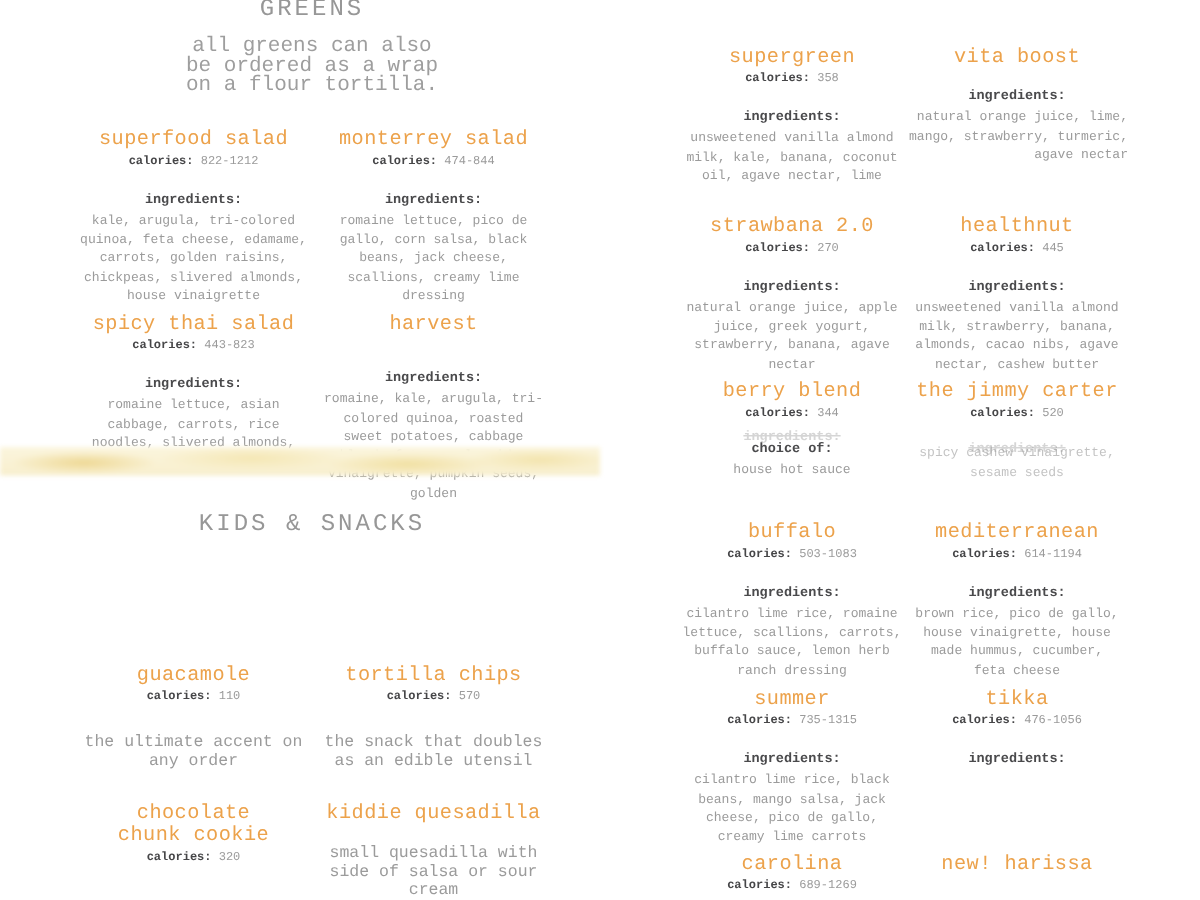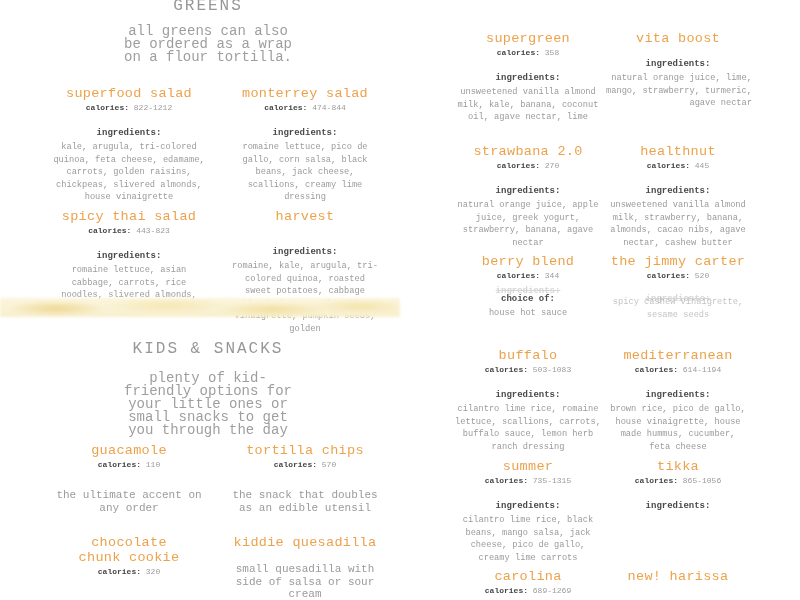--- a/index.html
+++ b/index.html
@@ -5,21 +5,21 @@
   html,body{margin:0;padding:0;}
   .page{
     position:relative; width:800px; height:600px; overflow:hidden;
     background:#ffffff; font-family:Liberation Mono, monospace;
     color:#9b9b9b;
   }
   .half{position:absolute; top:0; height:600px;}
   #left-half{left:0; width:400px;}
   #right-half{left:400px; width:400px;}
   .row{position:absolute; left:0; width:100%; display:grid;}
-  #left-half .row{grid-template-columns:160px 160px; left:49px; width:320px; column-gap:16px;}
+  #left-half .row{grid-template-columns:160px 160px; left:49px; width:320px; column-gap:0;}
   #right-half .row{grid-template-columns:150px 150px; left:53px; width:300px; column-gap:0;}
   .sec-title{
     position:absolute; left:0; width:100%; text-align:center;
     font-size:16px; letter-spacing:2px; color:#979797; font-weight:400;
   }
   #left-half .sec-title{left:28px; width:360px;}
   .sec-sub{
     position:absolute; text-align:center; font-size:14px; line-height:13px; color:#9e9e9e;
   }
   .item{text-align:center;}
@@ -97,21 +97,20 @@
       <div class="item">
         <div class="item-name">harvest</div>
         <div class="ing-label" style="margin-top:23px;">ingredients:</div>
         <div class="ing-text" style="max-width:150px;">romaine, kale, arugula, tri-colored quinoa, roasted sweet potatoes, cabbage blend, feta, apple cider vinaigrette, pumpkin seeds, golden</div>
       </div>
     </div>
 
     <div class="band"></div>
 
     <div class="sec-title" style="top:340px;">KIDS &amp; SNACKS</div>
-    <div class="sec-sub" style="top:372px; left:118px; width:180px;">plenty of kid-friendly options for your little ones or small snacks to get you through the day</div>
 
     <div class="row" style="top:443px;">
       <div class="item">
         <div class="item-name">guacamole</div>
         <div class="cal">
           <span class="cal-label">calories:</span>
           <span class="cal-value">110</span>
         </div>
         <div class="desc" style="max-width:160px;">the ultimate accent on any order</div>
       </div>
@@ -235,21 +234,21 @@
           <span class="cal-label">calories:</span>
           <span class="cal-value">735-1315</span>
         </div>
         <div class="ing-label">ingredients:</div>
         <div class="ing-text" style="max-width:152px;">cilantro lime rice, black beans, mango salsa, jack cheese, pico de gallo, creamy lime carrots</div>
       </div>
       <div class="item">
         <div class="item-name">tikka</div>
         <div class="cal">
           <span class="cal-label">calories:</span>
-          <span class="cal-value">865-1056</span>
+          <span class="cal-value">476-1056</span>
         </div>
         <div class="ing-label">ingredients:</div>
       </div>
     </div>
 
     <div class="row" style="top:569px;">
       <div class="item">
         <div class="item-name">carolina</div>
         <div class="cal">
           <span class="cal-label">calories:</span>

